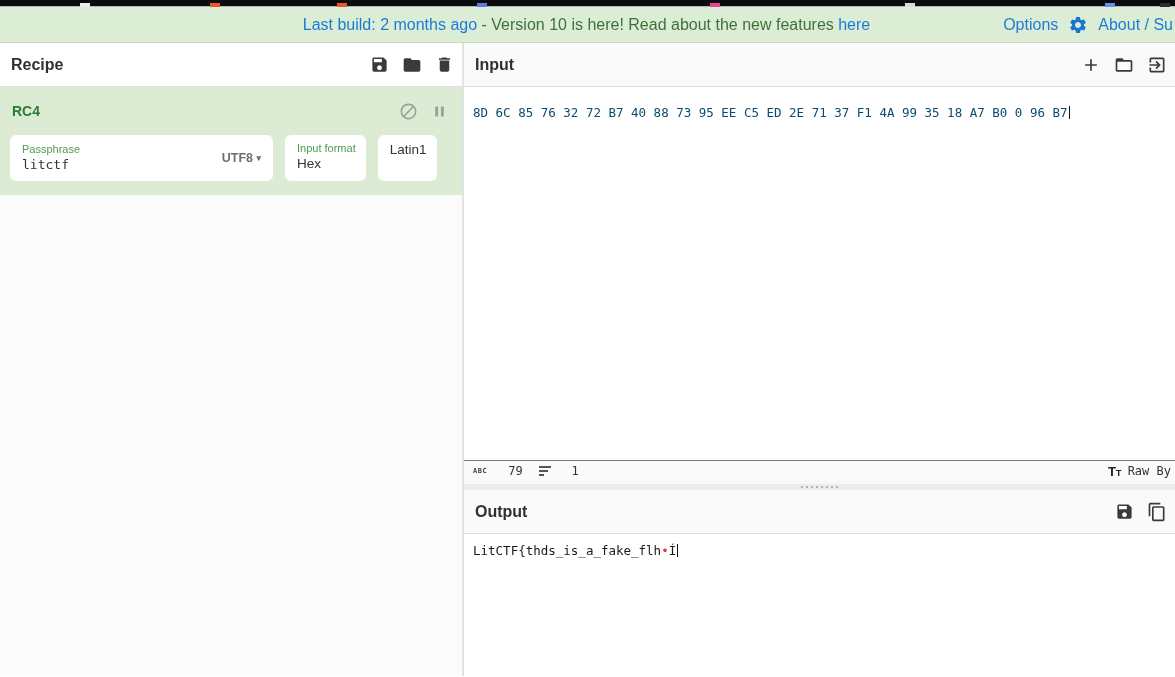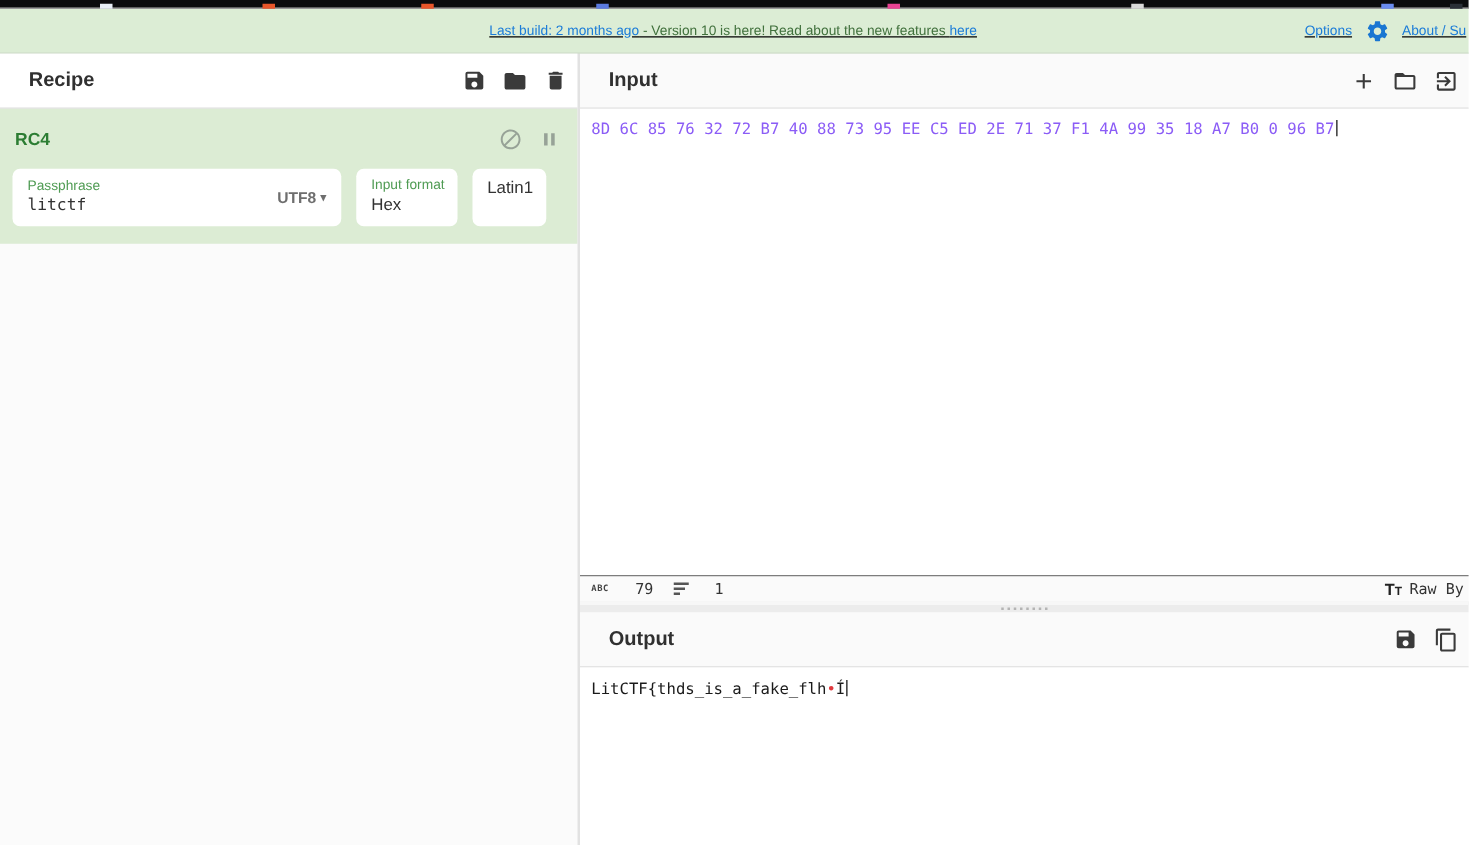--- a/index.html
+++ b/index.html
@@ -5,39 +5,39 @@
   * { margin:0; padding:0; box-sizing:border-box; }
   html,body { width:1175px; height:677px; overflow:hidden; background:#fff;
               font-family:"Liberation Sans", sans-serif; }
 
   
   .top-strip { position:relative; height:7px; background:#0b0b0d; border-bottom:1px solid #b5b5b5; }
   .fav { position:absolute; top:3px; width:10px; height:4px; }
 
   
   .banner { height:36px; background:#dcedd5; border-bottom:1px solid #ccd9c8;
-            display:flex; align-items:center; font-size:11px;text-decoration:underline; }
+            display:flex; align-items:center; font-size:16px; }
   .banner-spacer { flex:1; }
   .banner-center { white-space:nowrap; }
   .banner a, .link { color:#1b7cd8; text-decoration:none; cursor:pointer; }
   .banner-green { color:#40703c; }
   .banner-right { flex:1; display:flex; align-items:center; justify-content:flex-end;
                   gap:10px; padding-right:2px; white-space:nowrap; }
   .gear { color:#1976d2; display:inline-flex; }
 
   
   .main { display:flex; height:633px; }
   .recipe-panel { width:462px; display:flex; flex-direction:column; background:#fbfbfb; }
   .v-divider { width:2px; background:#e2e2e2; }
   .io-panel { flex:1; display:flex; flex-direction:column; min-width:0; }
 
   .panel-header { height:44px; flex:0 0 44px; display:flex; align-items:center;
                   padding:0 8px 0 11px; border-bottom:1px solid #ddd; background:#fafafa; }
   .panel-header.white { background:#fff; }
-  .panel-title { font-size:16px; font-weight:bold; color:#303030;margin-left:12px; }
+  .panel-title { font-size:16px; font-weight:bold; color:#303030; }
   .header-icons { margin-left:auto; display:flex; align-items:center; gap:13px; color:#3a3a3a; }
   .icon-btn { display:inline-flex; cursor:pointer; color:#3a3a3a; }
 
   
   .rec-list { flex:1; }
   .op { background:#dcecd4; padding:0 0 14px 0; }
   .op-header { display:flex; align-items:center; padding:14px 14px 0 12px; height:34px; }
   .op-title { font-size:14px; font-weight:bold; color:#2c7d33; }
   .op-icons { margin-left:auto; display:flex; align-items:center; gap:13px; color:#97a297; }
   .op-args { padding:14px 10px 0 10px; display:flex; gap:12px; }
@@ -50,22 +50,22 @@
   .box-input-format { flex:1; }
   .box-output-format { flex:1; }
   .pp-left { flex:1; min-width:0; }
   .pp-type { color:#6e6e6e; font-size:12.5px; font-weight:bold; white-space:nowrap;
              cursor:pointer; padding-right:2px; }
   .caret { font-size:9px; position:relative; top:-1px; }
 
   
   .input-section { flex:0 0 438px; display:flex; flex-direction:column; min-height:0; }
   .input-content { flex:1; background:#fff; padding:7px 6px 0 9px;
-                   font-family:"DejaVu Sans Mono", monospace; font-size:12.5px; color:#8b5cf6;
-                   white-space:pre-wrap; line-height:17px; }
+                   font-family:"DejaVu Sans Mono", monospace; font-size:12.5px; color:#0c4a6e;
+                   white-space:pre-wrap; line-height:17px;margin-top:10px; }
   .cursor { display:inline-block; width:1px; height:13px; background:#111;
             vertical-align:-2px; margin-left:1px; }
   .input-footer { flex:0 0 21px; background:#fafafa; border-top:1px solid #7d7d7d;
                   display:flex; align-items:center; padding:0 4px 0 9px;
                   font-family:"DejaVu Sans Mono", monospace; font-size:12px; color:#333; }
   .meta-group { display:flex; align-items:center; gap:21px; margin-right:16px; }
   .abc-icon { font-size:7px; font-weight:bold; letter-spacing:0.5px; color:#444; }
   .lines-icon { display:inline-flex; flex-direction:column; gap:2px; }
   .lines-icon i { display:block; height:2px; background:#555; }
   .lines-icon i:nth-child(1){ width:12px; } .lines-icon i:nth-child(2){ width:9px; }

